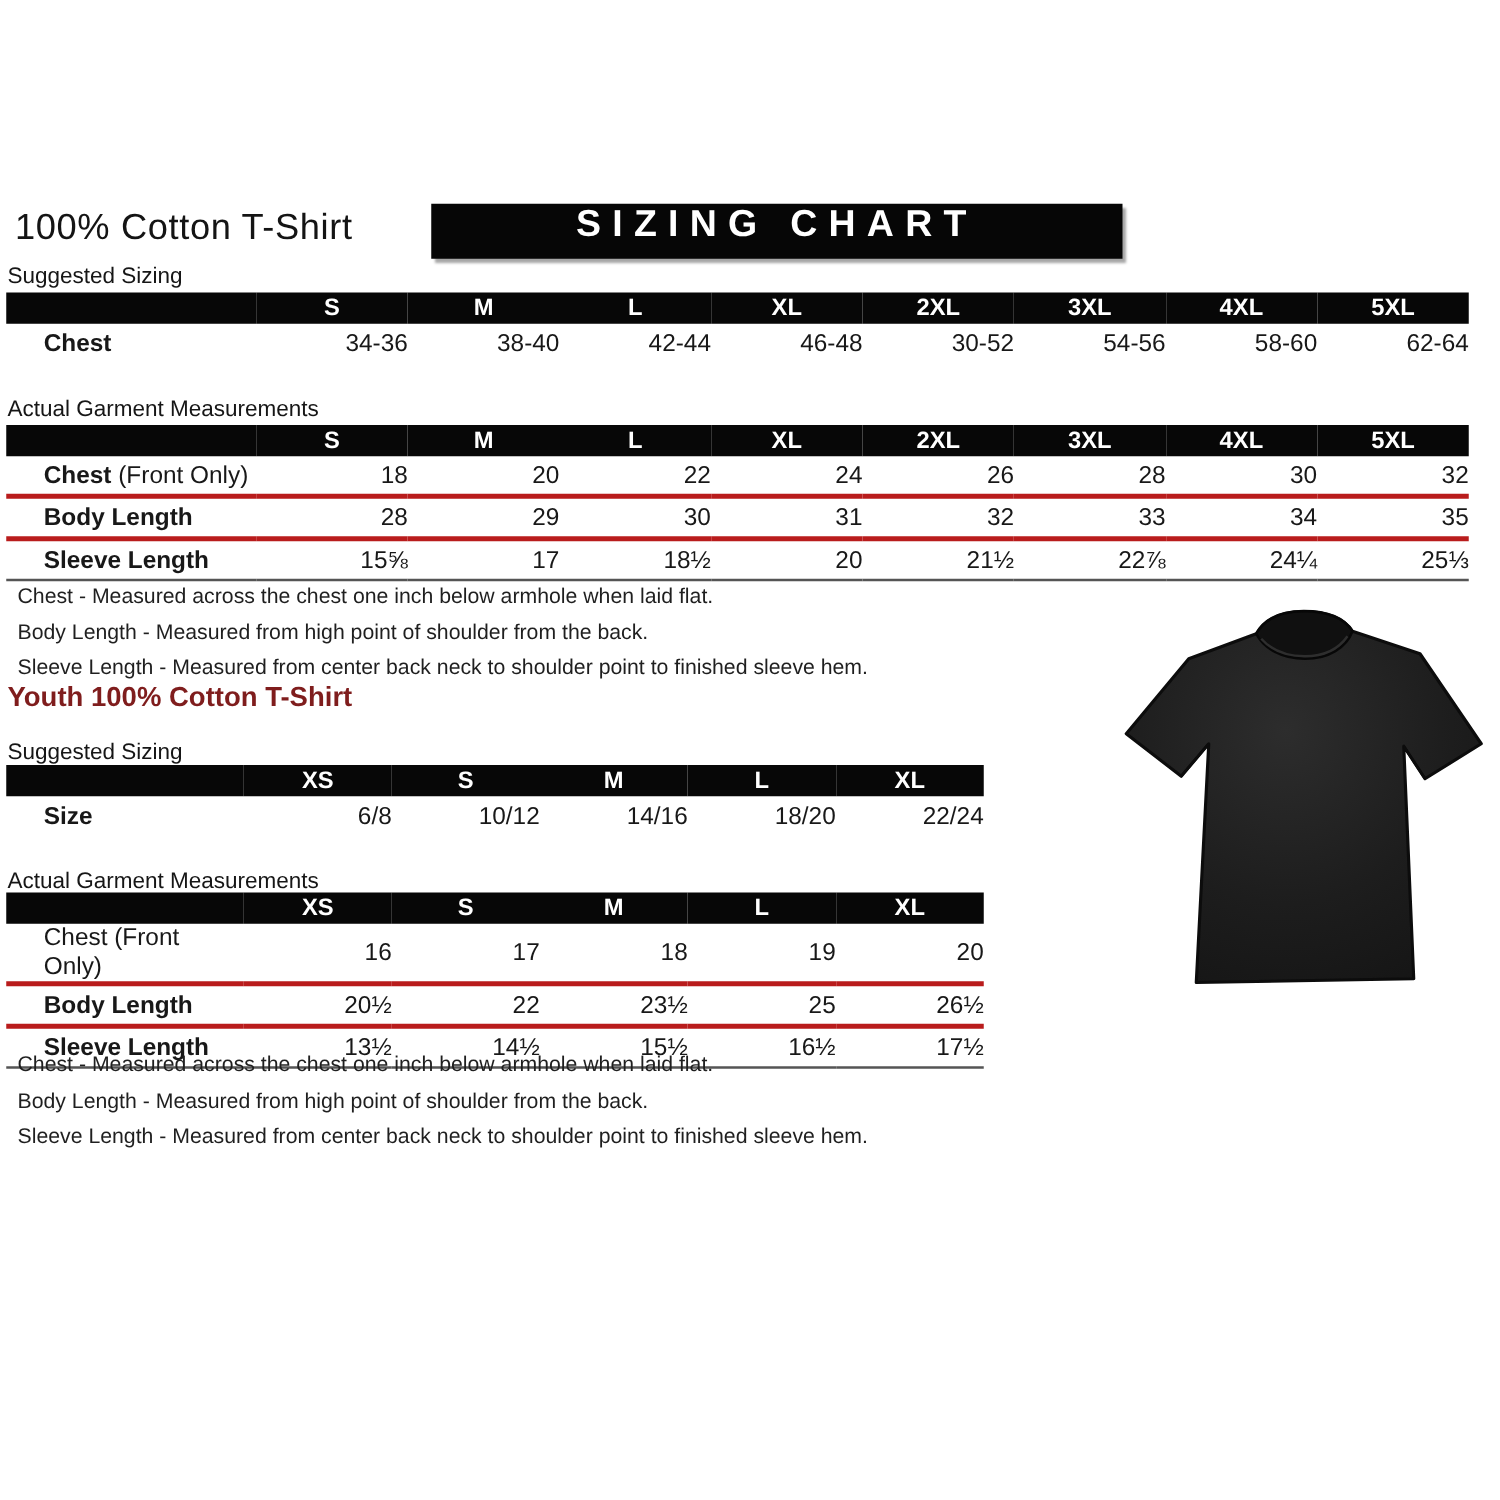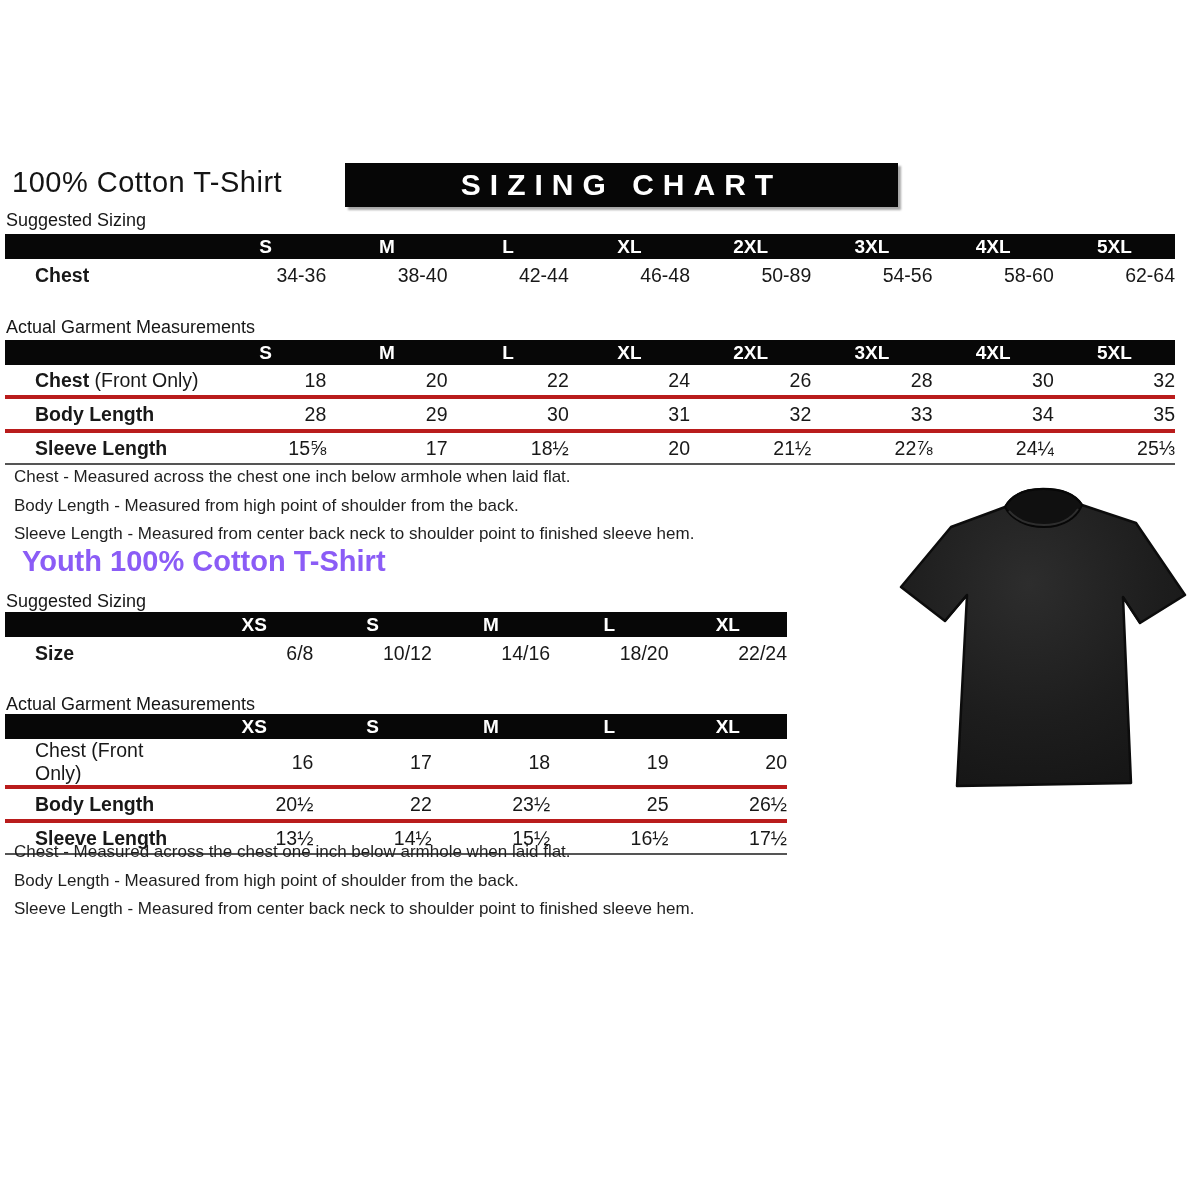--- a/index.html
+++ b/index.html
@@ -7,26 +7,26 @@
     position:relative; width:1200px; height:1200px; background:#ffffff;
     font-family:"Liberation Sans","DejaVu Sans",sans-serif; color:#1c1c1c;
     overflow:hidden;
   }
   .abs { position:absolute; }
 
   
   .main-title   { left:12px;  top:166px; font-size:29px; font-weight:400; letter-spacing:0.5px; color:#141414; }
   .banner {
     left:345px; top:163px; width:553px; height:44px; background:#060606;
-    display:flex; align-items:center; justify-content:center;
+    display:flex; justify-content:center;
     box-shadow:3px 3px 2px rgba(0,0,0,0.35);
   }
   .banner-text { color:#ffffff; font-size:30px; font-weight:bold; letter-spacing:9px; }
   .section-label { font-size:18px; color:#161616; }
-  .youth-title { left:22px; top:545px; font-size:29px; font-weight:bold; color:#8b5cf6; }
+  .youth-title { left:6px; top:545px; font-size:22px; font-weight:bold; color:#7f1d1d; }
 
   
   table.sz-table { border-collapse:collapse; table-layout:fixed; }
   table.adult { width:1170px; }
   table.youth { width:782px;  }
   table.sz-table thead th {
     background:#070707; color:#ffffff; font-weight:bold; font-size:19px;
     height:25px; padding:0; text-align:center;
   }
   table.adult thead th.corner { width:200px; }
@@ -74,21 +74,21 @@
           <th>5XL</th>
         </tr>
       </thead>
       <tbody>
         <tr>
           <th><span class="bold">Chest</span></th>
           <td>34-36</td>
           <td>38-40</td>
           <td>42-44</td>
           <td>46-48</td>
-          <td>50-89</td>
+          <td>30-52</td>
           <td>54-56</td>
           <td>58-60</td>
           <td>62-64</td>
         </tr>
       </tbody>
     </table>
 
   <div class="abs section-label" style="left:6px; top:317px;">Actual Garment Measurements</div>
   <table class="abs sz-table adult actual" style="left:5px; top:340px;">
       <thead>

